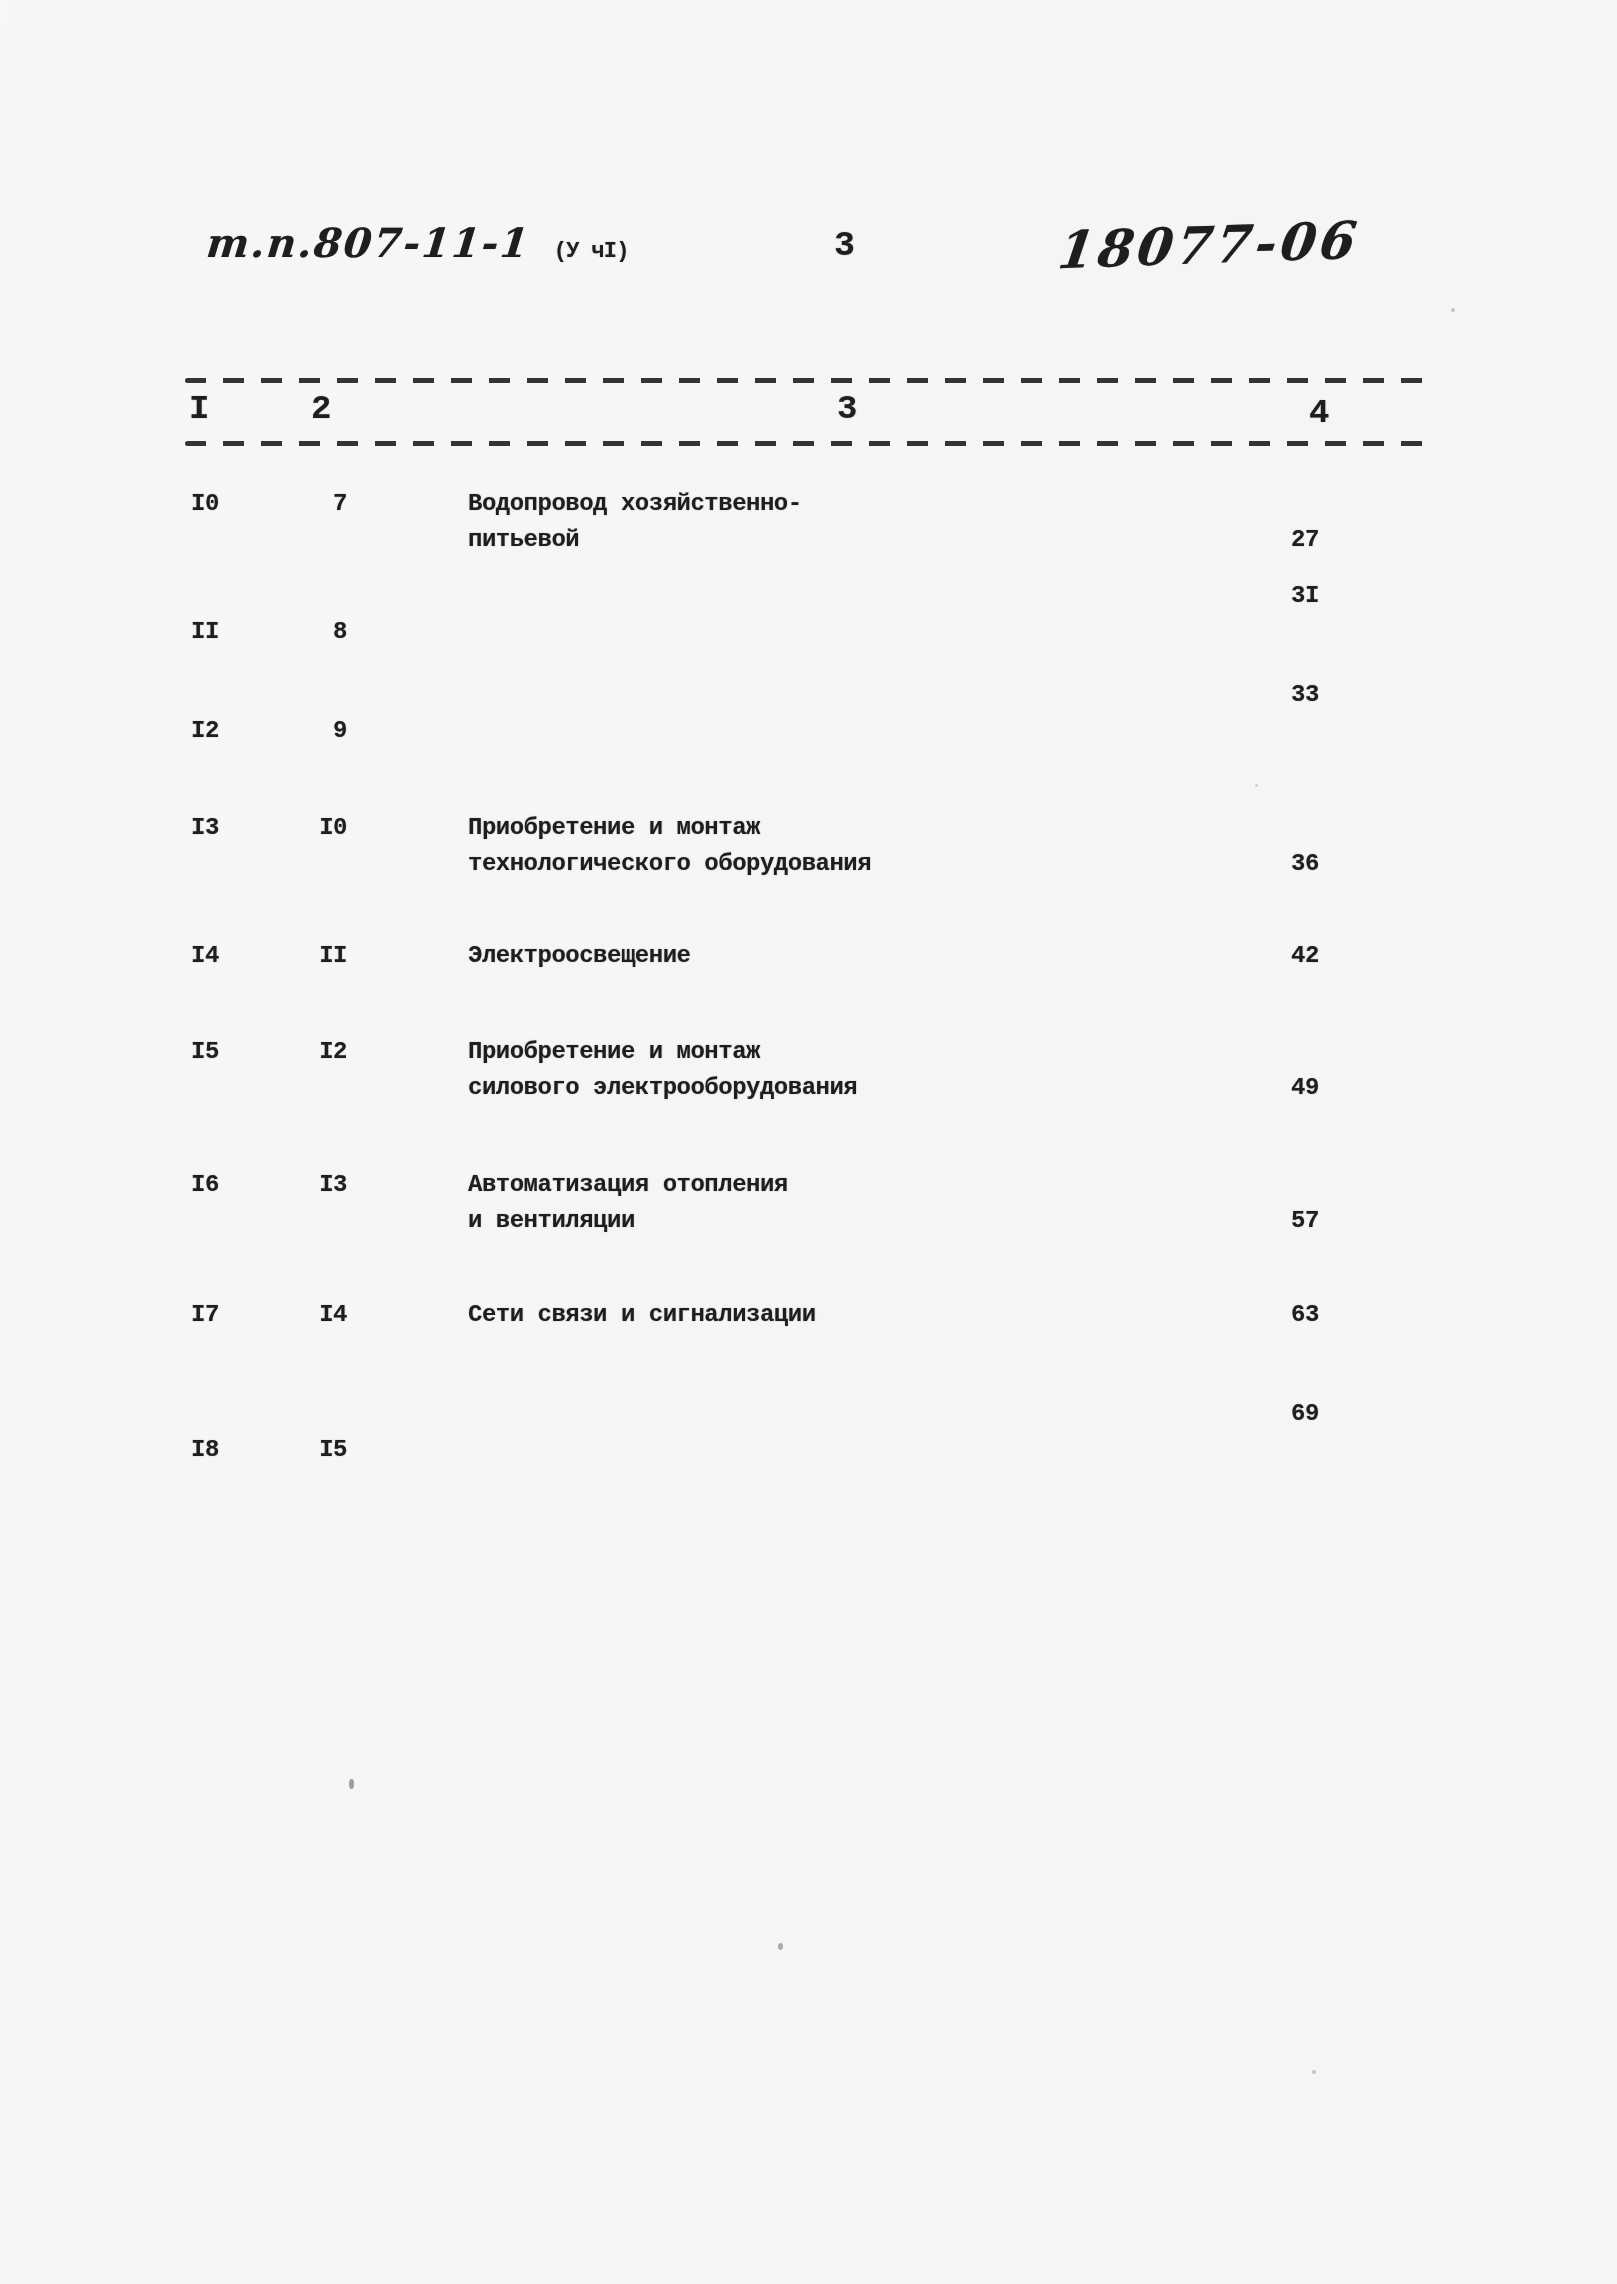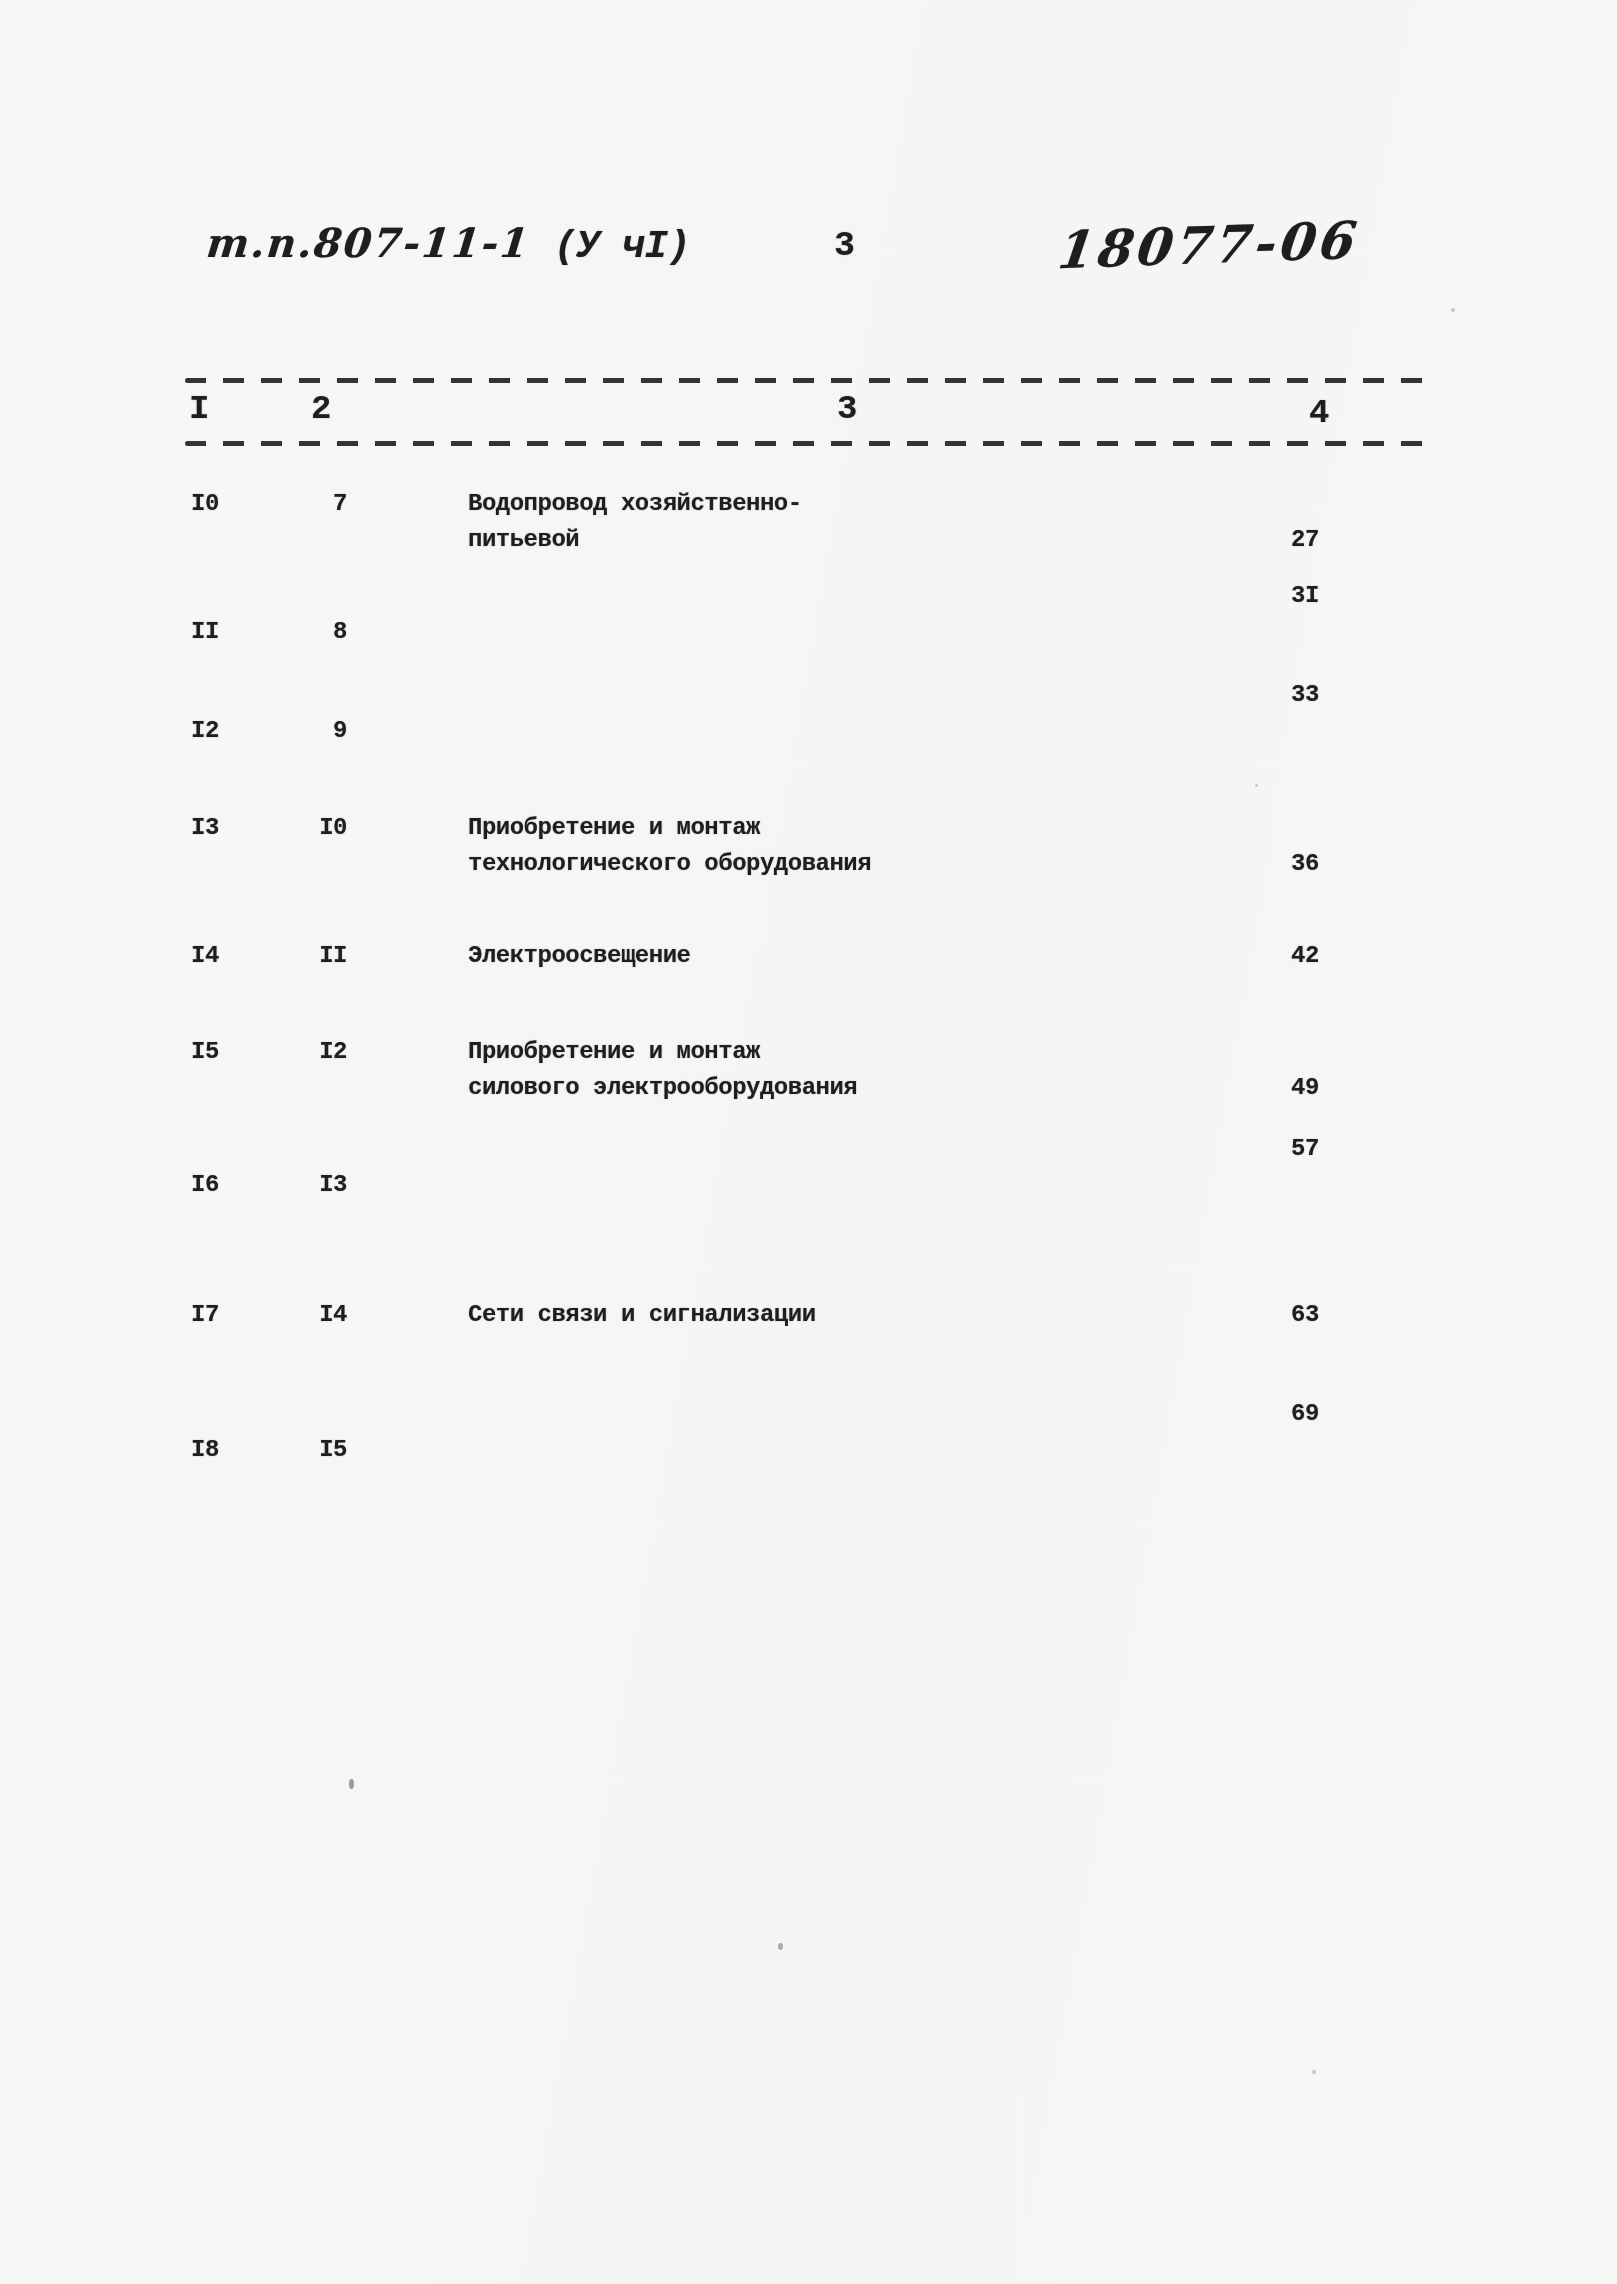--- a/index.html
+++ b/index.html
@@ -21,24 +21,23 @@
     white-space:nowrap;
   }
   .hand{
     font-family:"DejaVu Serif","Liberation Serif",serif;
     font-style:italic;font-weight:bold;
     font-size:40px;letter-spacing:2px;
     display:inline-block;transform:skewX(-6deg);
     text-shadow:0 0 0.7px rgba(20,20,20,.55);
   }
   .typed-suffix{
-    font-size:39px;font-weight:bold;letter-spacing:-0.7px;
+    font-size:22px;font-weight:bold;letter-spacing:-0.7px;
     margin-left:17px;
     text-shadow:0 0 1.3px rgba(20,20,20,.4);
-    font-style:italic;
   }
   .page-num{
     position:absolute;left:834px;top:226px;
     font-size:35px;font-weight:bold;
     text-shadow:0 0 1.3px rgba(20,20,20,.4);
   }
   .stamp{
     position:absolute;left:1059px;top:215px;
     font-family:"DejaVu Serif","Liberation Serif",serif;
     font-style:italic;font-weight:bold;
@@ -149,20 +148,22 @@
     <div class="row">
       <span class="c1">I5</span>
       <span class="c2">I2</span>
       <span class="c3">Приобретение и монтаж
 силового электрооборудования</span>
       <span class="c4">49</span>
     </div>
     <div class="row">
       <span class="c1">I6</span>
       <span class="c2">I3</span>
+      <span class="c3">Автоматизация отопления
+и вентиляции</span>
       <span class="c4">57</span>
     </div>
     <div class="row">
       <span class="c1">I7</span>
       <span class="c2">I4</span>
       <span class="c3">Сети связи и сигнализации</span>
       <span class="c4">63</span>
     </div>
     <div class="row">
       <span class="c1">I8</span>

